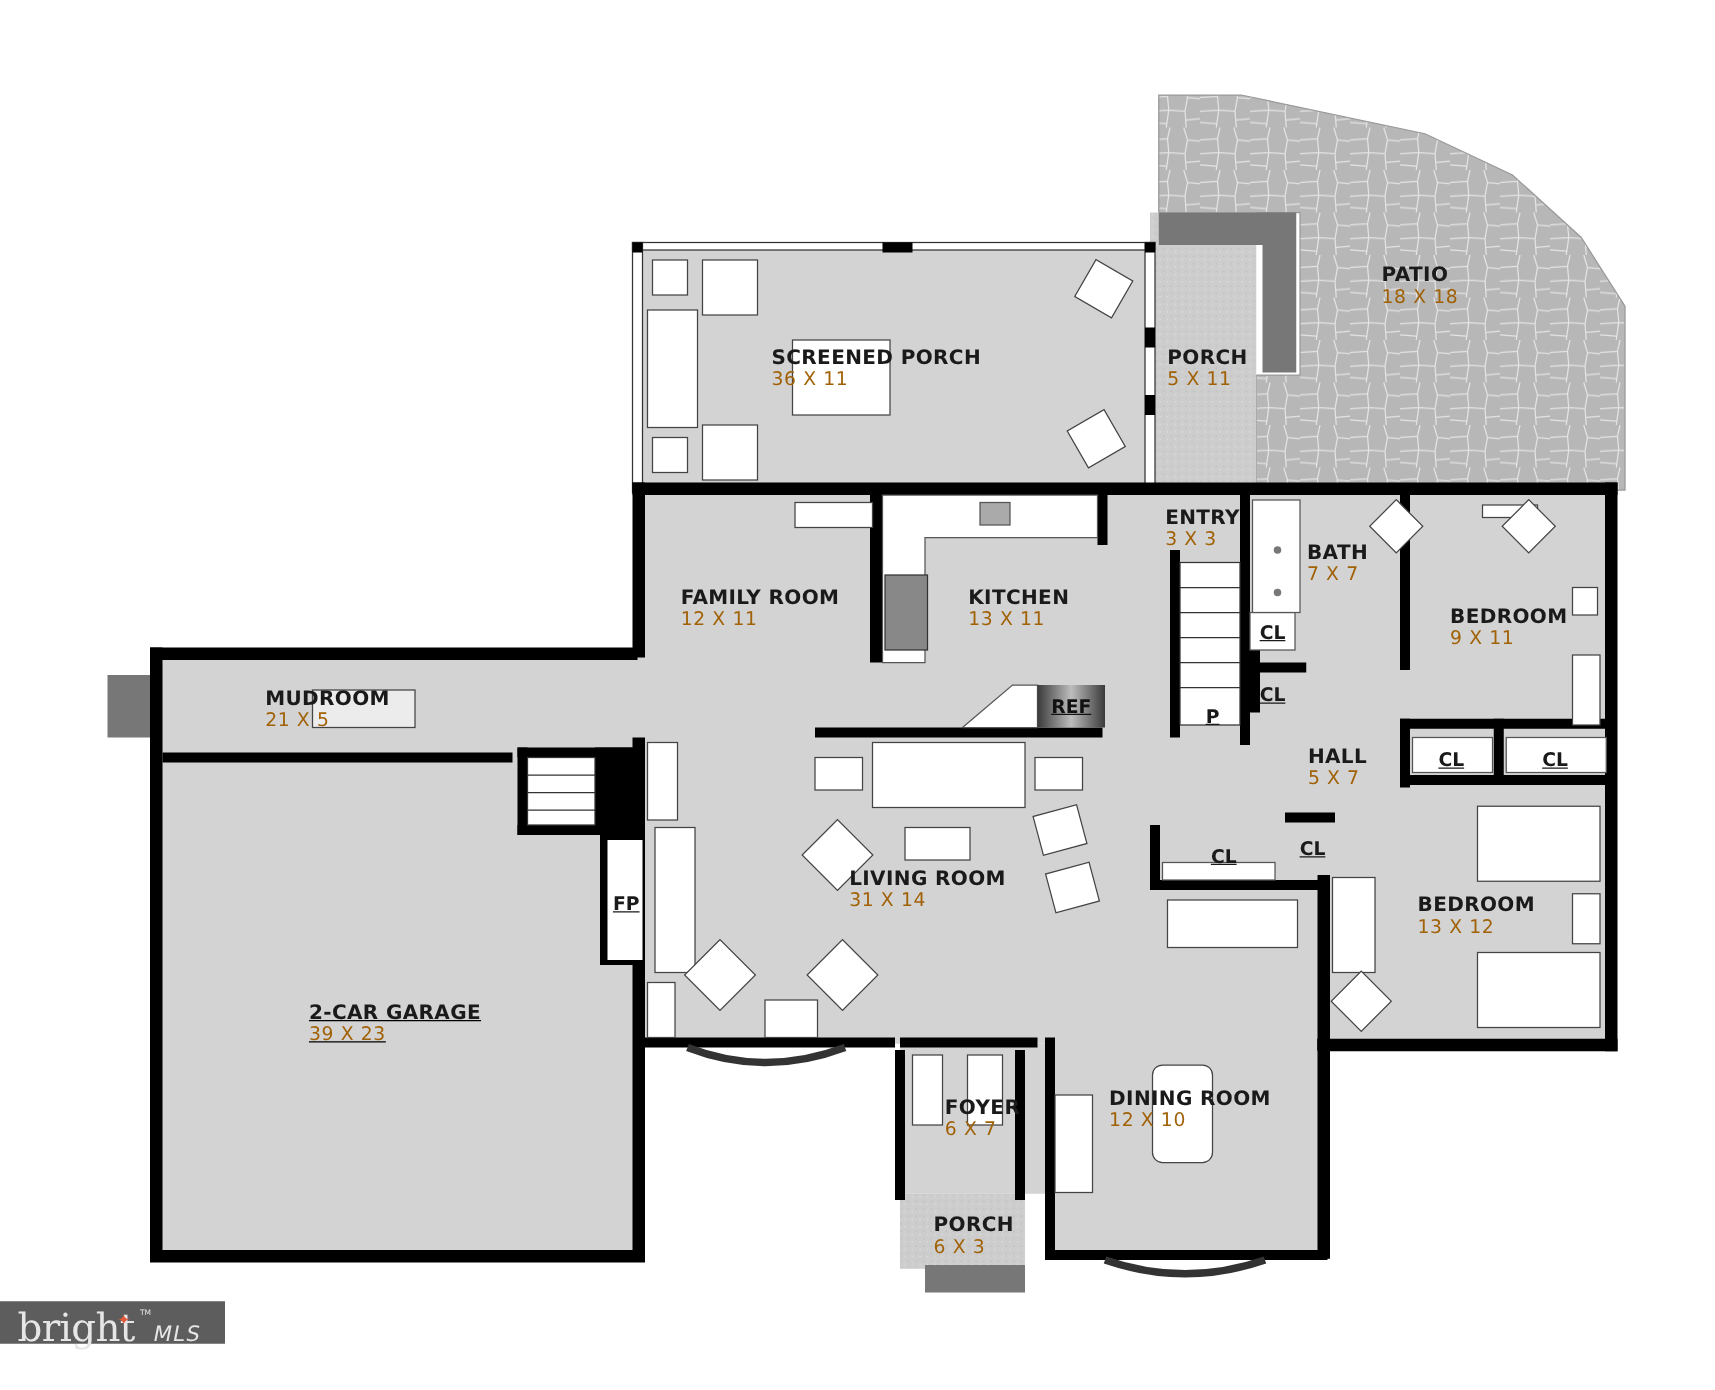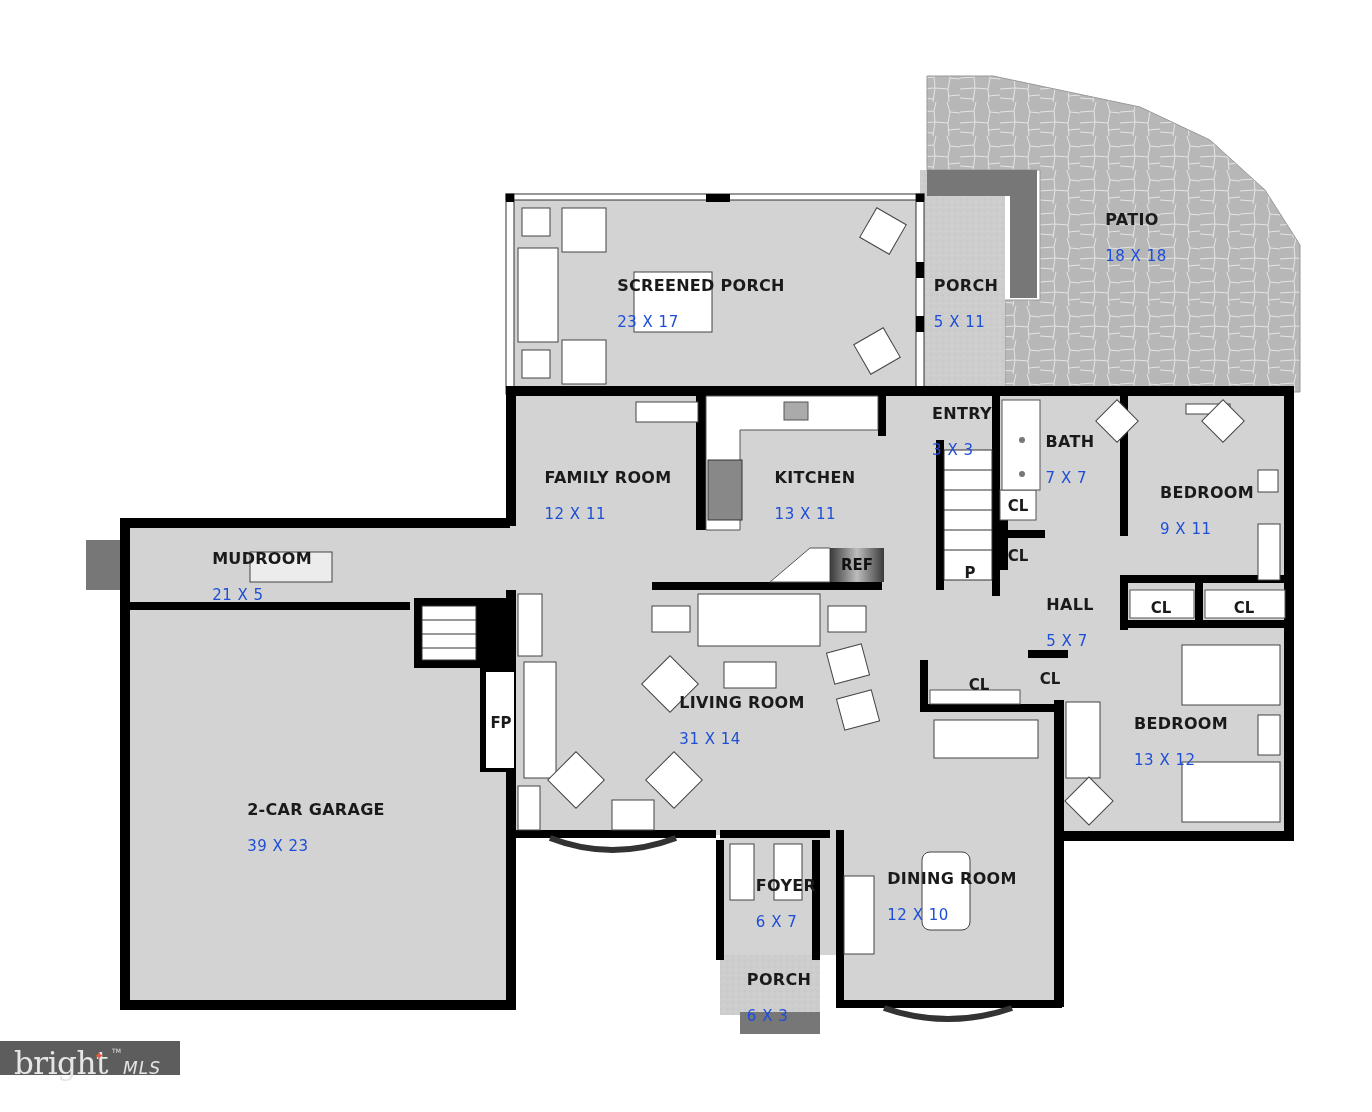--- a/index.html
+++ b/index.html
@@ -1,21 +1,21 @@
 <!DOCTYPE html>
 <html><head>
 <meta charset="utf-8">
 <style>
   html,body{margin:0;padding:0;background:#ffffff;}
   body{width:1372px;height:1112px;position:relative;overflow:hidden;font-family:"DejaVu Sans",sans-serif;}
   #plan{position:absolute;left:0;top:0;}
   .lbl{position:absolute;transform:translateX(-50%);white-space:nowrap;line-height:1;}
   .lbl .n{display:block;font-weight:bold;font-size:16px;color:#1a1a1a;letter-spacing:0.3px;}
-  .lbl .d{display:block;font-size:15px;color:#1d4ed8;margin-top:21px;letter-spacing:0.5px;}
-  .cl{position:absolute;font-weight:bold;font-size:15px;color:#1a1a1a;transform:translate(-50%,-50%);}
+  .lbl .d{display:block;font-size:15px;color:#a16207;margin-top:2px;letter-spacing:0.5px;}
+  .cl{position:absolute;font-weight:bold;font-size:15px;color:#1a1a1a;transform:translate(-50%,-50%);text-decoration:underline;}
   #logo{position:absolute;left:0;top:1041px;width:180px;height:34px;background:#5d5d5d;}
   #logo .b{position:absolute;left:14px;top:4px;font-family:"DejaVu Serif",serif;font-size:31px;color:#e6e6e6;letter-spacing:-0.5px;}
   #logo .m{position:absolute;left:123px;top:17px;font-size:17px;color:#e6e6e6;letter-spacing:1px;font-style:italic;}
   #logo .star{position:absolute;left:94px;top:10px;width:10px;height:10px;color:#e35a3a;font-size:12px;line-height:10px;}
   #logo .tm{position:absolute;left:112px;top:6px;font-size:6px;color:#e6e6e6;}
 </style>
 </head>
 <body>
 
 <svg id="plan" width="1372" height="1112" viewBox="0 0 1372 1112" xmlns="http://www.w3.org/2000/svg">
@@ -170,21 +170,21 @@
   </g>
 
   <rect x="86" y="540" width="34" height="50" fill="#777"></rect>
 
   <path d="M550 838 Q612 862 676 838" stroke="#333" stroke-width="6" fill="none"></path>
   <path d="M884 1008 Q948 1030 1012 1008" stroke="#333" stroke-width="6" fill="none"></path>
 </svg>
 
 <div class="lbl" style="left:685px;top:278px;padding-left:32px;">
     <span class="n">SCREENED PORCH</span>
-    <span class="d">23 X 17</span>
+    <span class="d">36 X 11</span>
   </div>
 <div class="lbl" style="left:966px;top:278px;">
     <span class="n">PORCH</span>
     <span class="d">5 X 11</span>
   </div>
 <div class="lbl" style="left:1136px;top:212px;">
     <span class="n">PATIO</span>
     <span class="d">18 X 18</span>
   </div>
 <div class="lbl" style="left:608px;top:470px;">
@@ -216,21 +216,21 @@
     <span class="d">5 X 7</span>
   </div>
 <div class="lbl" style="left:742px;top:695px;">
     <span class="n">LIVING ROOM</span>
     <span class="d">31 X 14</span>
   </div>
 <div class="lbl" style="left:1181px;top:716px;">
     <span class="n">BEDROOM</span>
     <span class="d">13 X 12</span>
   </div>
-<div class="lbl" style="left:316px;top:802px;">
+<div class="lbl" style="left:316px;top:802px;text-decoration:underline;">
     <span class="n">2-CAR GARAGE</span>
     <span class="d">39 X 23</span>
   </div>
 <div class="lbl" style="left:786px;top:878px;">
     <span class="n">FOYER</span>
     <span class="d">6 X 7</span>
   </div>
 <div class="lbl" style="left:952px;top:871px;">
     <span class="n">DINING ROOM</span>
     <span class="d">12 X 10</span>

